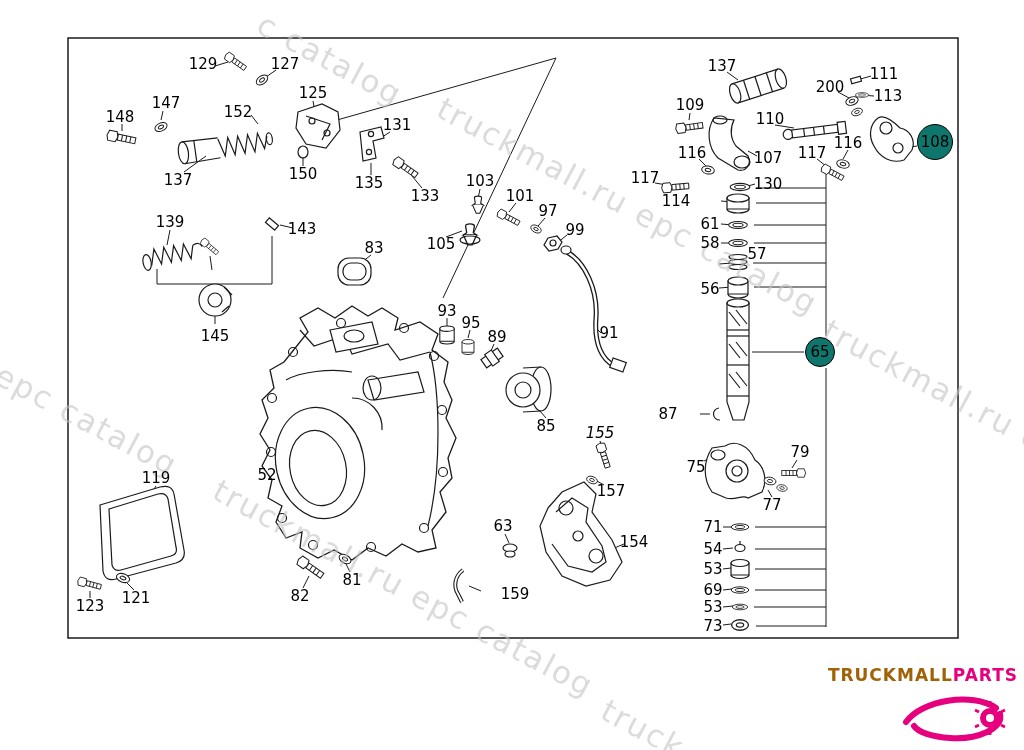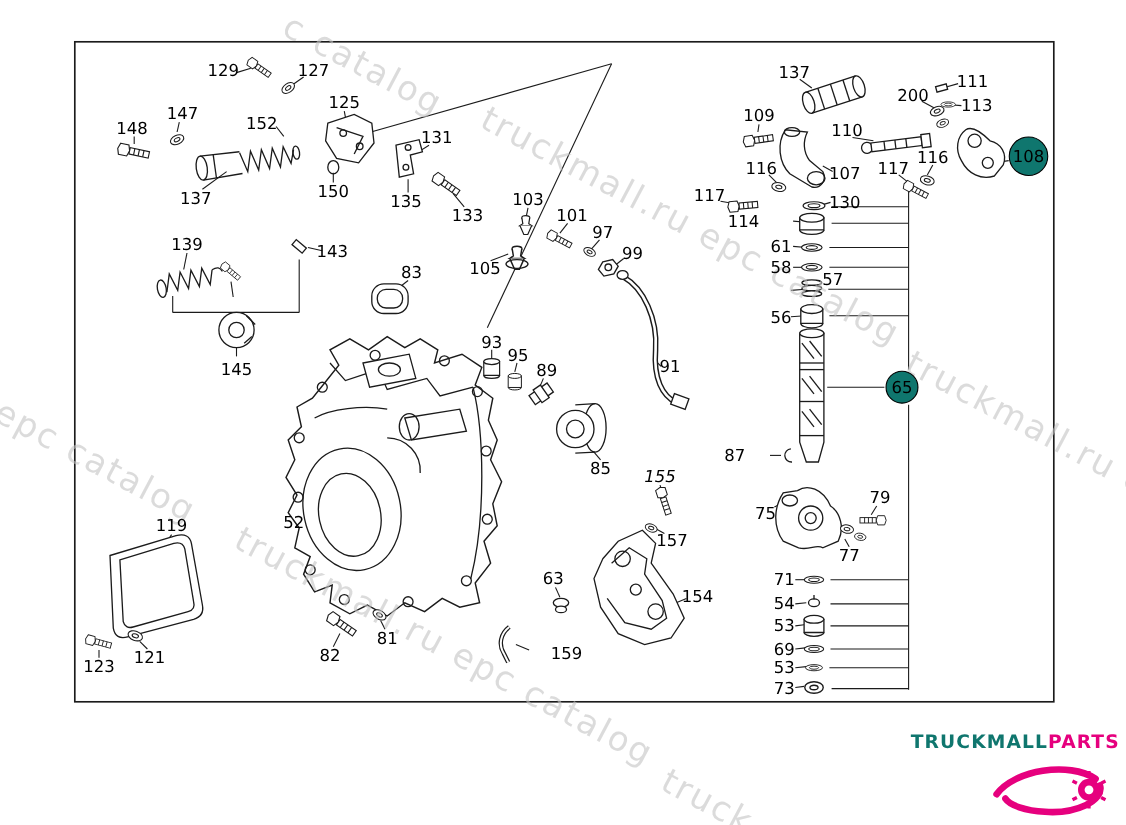--- a/index.html
+++ b/index.html
@@ -450,21 +450,21 @@
       <div class="watermark" style="left: 268px; top: 6px; color: rgb(196, 196, 196); transform: rotate(28deg);">c catalog</div>
       <div class="watermark" style="left: 448px; top: 90px; color: rgb(196, 196, 196); transform: rotate(28deg);">truckmall.ru epc catalog</div>
       <div class="watermark" style="left: -14px; top: 346px; color: rgb(196, 196, 196); transform: rotate(28deg);">l epc catalog</div>
       <div class="watermark" style="left: 224px; top: 472px; color: rgb(196, 196, 196); transform: rotate(28deg);">truckmall.ru epc catalog</div>
       <div class="watermark" style="left: 834px; top: 312px; color: rgb(196, 196, 196); transform: rotate(28deg);">truckmall.ru e</div>
       <div class="watermark" style="left: 612px; top: 692px; color: rgb(196, 196, 196); transform: rotate(28deg);">truck</div>
     </div>
 
   <div class="logo">
     <div class="logo-text">
-      <span style="color: #0f766e;">TRUCKMALL</span><span style="color: rgb(230, 0, 126);">PARTS</span>
+      <span style="color: #a16207;">TRUCKMALL</span><span style="color: rgb(230, 0, 126);">PARTS</span>
     </div>
     <svg width="128" height="62" viewBox="0 0 128 62" fill="none">
       <path class="swoosh" d="M16,38 C32,16 82,8 106,24" stroke-width="6" stroke-linecap="round" style="stroke: rgb(230, 0, 126);"></path>
       <path class="swoosh" d="M110,30 C114,44 88,56 60,54 C42,53 28,48 24,42" stroke-width="6" stroke-linecap="round" style="stroke: rgb(230, 0, 126);"></path>
       <circle class="gearfill" cx="100" cy="34" r="10" style="fill: rgb(230, 0, 126);"></circle>
       <circle cx="100" cy="34" r="4" fill="#fff"></circle>
       <path class="swoosh" d="M100,21 L100,17 M111,28 L115,26 M111,41 L115,43 M100,47 L100,51 M89,41 L85,43 M89,28 L85,26" stroke-width="3" style="stroke: rgb(230, 0, 126);"></path>
     </svg>
   </div>
 </div>

